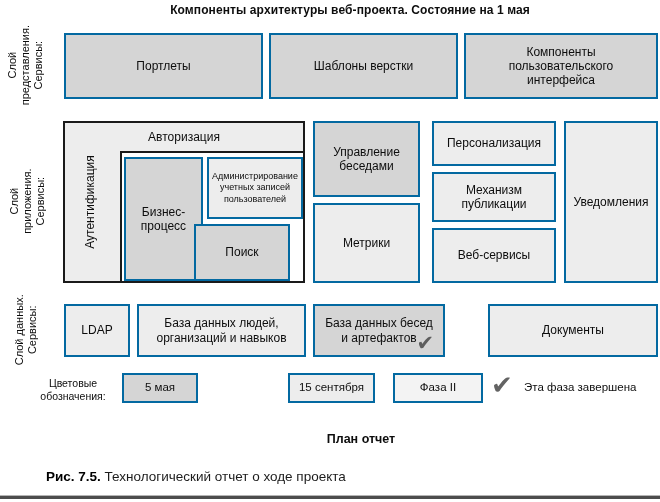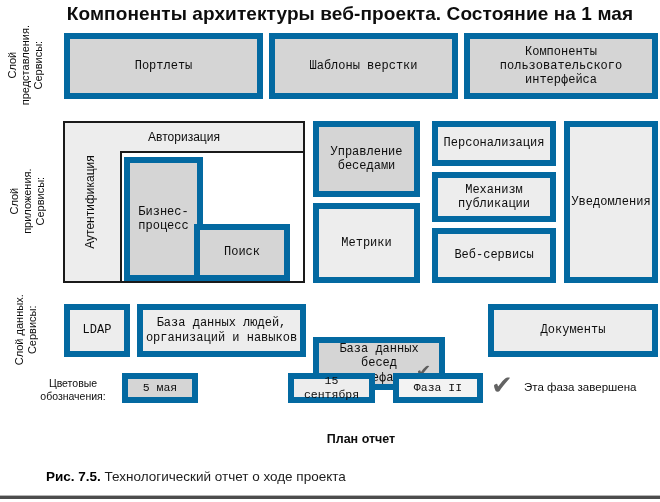--- a/index.html
+++ b/index.html
@@ -2,26 +2,26 @@
 <html><head>
 <meta charset="utf-8">
 <style>
   html,body{margin:0;padding:0;background:#fff;}
   #canvas{
     position:relative;width:660px;height:502px;background:#ffffff;
     font-family:"Liberation Sans","DejaVu Sans",sans-serif;color:#111;overflow:hidden;
   }
   .title{
     position:absolute;left:40px;top:3px;width:620px;text-align:center;
-    font-size:19px;font-weight:bold;letter-spacing:0.1px;color:#0d0d0d;
+    font-size:12px;font-weight:bold;letter-spacing:0.1px;color:#0d0d0d;
   }
   .box{
     position:absolute;display:flex;align-items:center;justify-content:center;
-    border:6px solid #0369a1;background:#ededed;text-align:center;
-    font-size:12px;line-height:1.18;white-space:pre-line;color:#0d0d0d;box-sizing:border-box;font-family:Liberation Mono, monospace;
+    border:2px solid #0369a1;background:#ededed;text-align:center;
+    font-size:12px;line-height:1.18;white-space:pre-line;color:#0d0d0d;box-sizing:border-box;
   }
   .gray{background:#d5d5d5;}
   .light{background:#ededed;}
   .lighter{background:#f3f3f3;text-align:right;}
   .vlabel{
     position:absolute;transform:rotate(-90deg);text-align:center;
     font-size:11px;line-height:1.16;white-space:pre-line;color:#0d0d0d;
   }
   .lshape{position:absolute;left:63px;top:121px;width:242px;height:162px;
     background:#ededed;border:2px solid #1a1a1a;box-sizing:border-box;}
@@ -69,37 +69,40 @@
 интерфейса</div>
 
   <div class="lshape">
     <div class="notch"></div>
   </div>
   <div class="authz-label">Авторизация</div>
   <div class="authn-label">Аутентификация</div>
 
   <div class="box gray" style="left:124px;top:157px;width:79px;height:124px;">Бизнес-
 процесс</div>
+  <div class="box light small-text" style="left:207px;top:157px;width:96px;height:62px;">Администрирование
+учетных записей
+пользователей</div>
   <div class="box gray" style="left:194px;top:224px;width:96px;height:57px;">Поиск</div>
 
   <div class="box gray" style="left:313px;top:121px;width:107px;height:76px;">Управление
 беседами</div>
   <div class="box light" style="left:313px;top:203px;width:107px;height:80px;">Метрики</div>
 
   <div class="box light" style="left:432px;top:121px;width:124px;height:45px;">Персонализация</div>
   <div class="box light" style="left:432px;top:172px;width:124px;height:50px;">Механизм
 публикации</div>
   <div class="box light" style="left:564px;top:121px;width:94px;height:162px;">Уведомления</div>
 
   <div class="box light" style="left:432px;top:228px;width:124px;height:55px;">Веб-сервисы</div>
 
   <div class="box light" style="left:64px;top:304px;width:66px;height:53px;">LDAP</div>
   <div class="box light" style="left:137px;top:304px;width:169px;height:53px;">База данных людей,
 организаций и навыков</div>
-  <div class="box gray" style="left:313px;top:304px;width:132px;height:53px;margin-top:33px;">
+  <div class="box gray" style="left:313px;top:304px;width:132px;height:53px;">
     <span>База данных бесед
 и артефактов</span>
     <span class="check">✔</span>
   </div>
   <div class="box light" style="left:488px;top:304px;width:170px;height:53px;">Документы</div>
 
   <div class="legend-label">Цветовые
 обозначения:</div>
   <div class="box gray legend-box" style="left:122px;top:373px;width:76px;height:30px;">5 мая</div>
   <div class="box light legend-box" style="left:288px;top:373px;width:87px;height:30px;">15 сентября</div>

